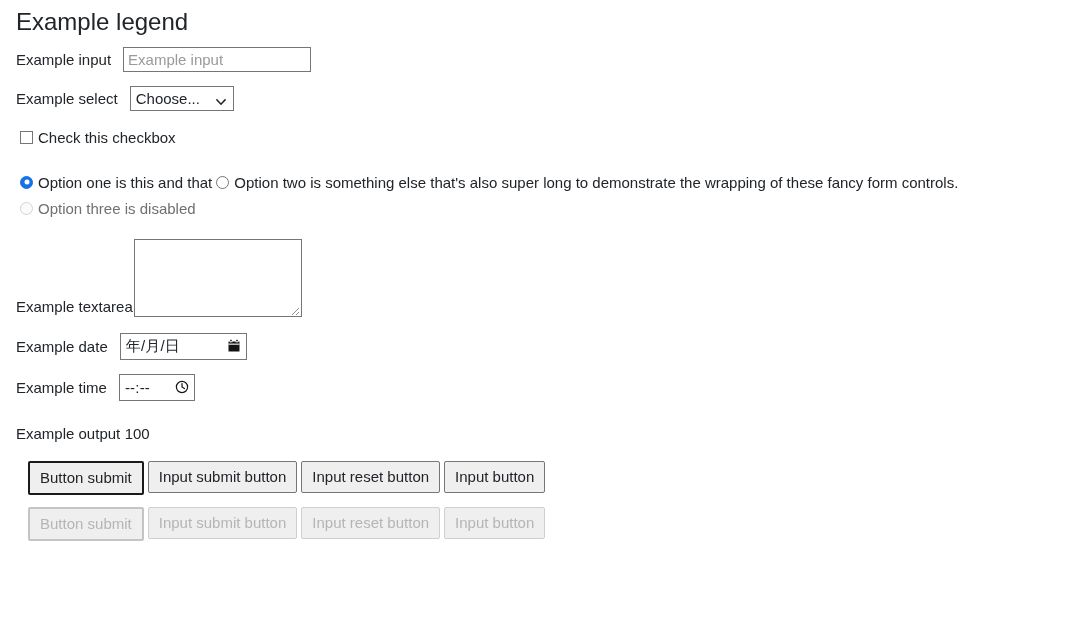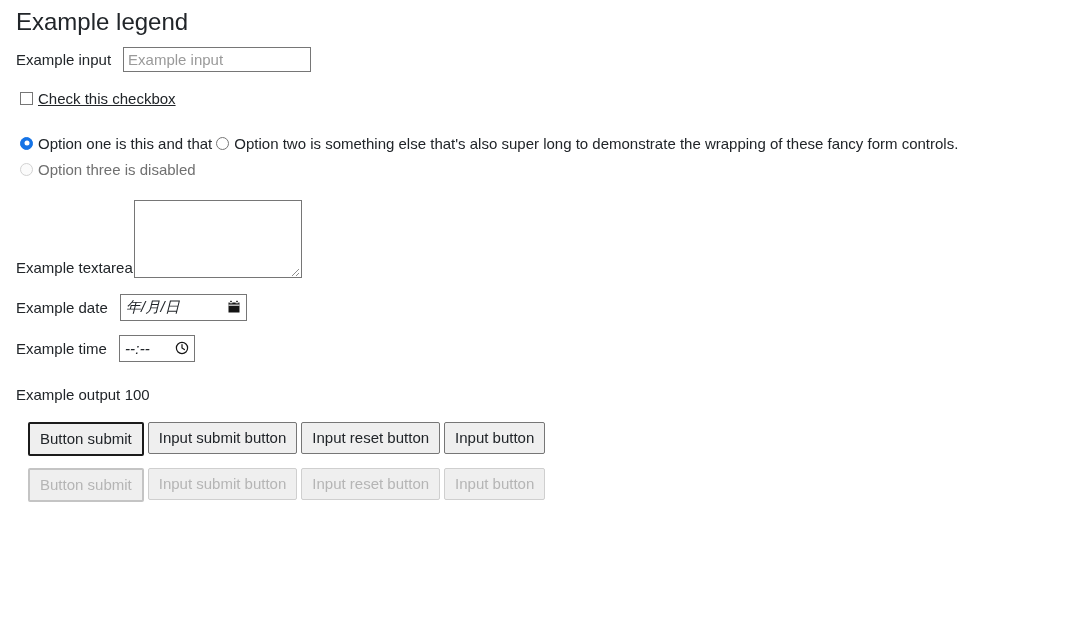--- a/index.html
+++ b/index.html
@@ -91,21 +91,20 @@
     height: 10px;
     display: block;
   }
 
   
   .check-row {
     display: flex;
     align-items: center;
     margin-bottom: 28px;
     margin-top: 18px;
-    text-decoration: underline;
   }
   .checkbox {
     width: 13px;
     height: 13px;
     box-sizing: border-box;
     border: 1px solid #767676;
     background: #ffffff;
     margin: 0 5px 0 4px;
     flex: none;
     cursor: pointer;
@@ -213,21 +212,20 @@
     padding: 0 5px 0 5px;
     cursor: text;
   }
   .dt-field.date { width: 127px; }
   .dt-field.time { width: 76px; }
   .dt-value {
     font-size: 15px;
     color: #212529;
     letter-spacing: 0.2px;
     white-space: nowrap;
-    font-style: italic;
   }
   .dt-icon {
     width: 14px;
     height: 14px;
     flex: none;
     margin-left: 6px;
     cursor: pointer;
   }
 
   
@@ -279,20 +277,31 @@
 
 <div class="page">
 
   <div class="legend">Example legend</div>
 
   <div class="row">
     <span class="row-label">Example input</span>
     <input class="text-input" type="text" placeholder="Example input" style="">
   </div>
 
+  <div class="row">
+    <span class="row-label">Example select</span>
+    <div class="select-wrap">
+      <span class="select-value">Choose...</span>
+      <span class="select-arrow">
+        <svg width="10" height="10" viewBox="0 0 10 10" xmlns="http://www.w3.org/2000/svg">
+          <path d="M1 3 L5 7.2 L9 3" fill="none" stroke="#212529" stroke-width="1.6" stroke-linecap="square"></path>
+        </svg>
+      </span>
+    </div>
+  </div>
 
   <div class="check-row">
     <span class="checkbox"></span>
     <span class="check-label">Check this checkbox</span>
   </div>
 
   <div class="radio-block">
     <div class="radio-line">
       <span class="radio-item">
         <span class="radio checked"></span>

